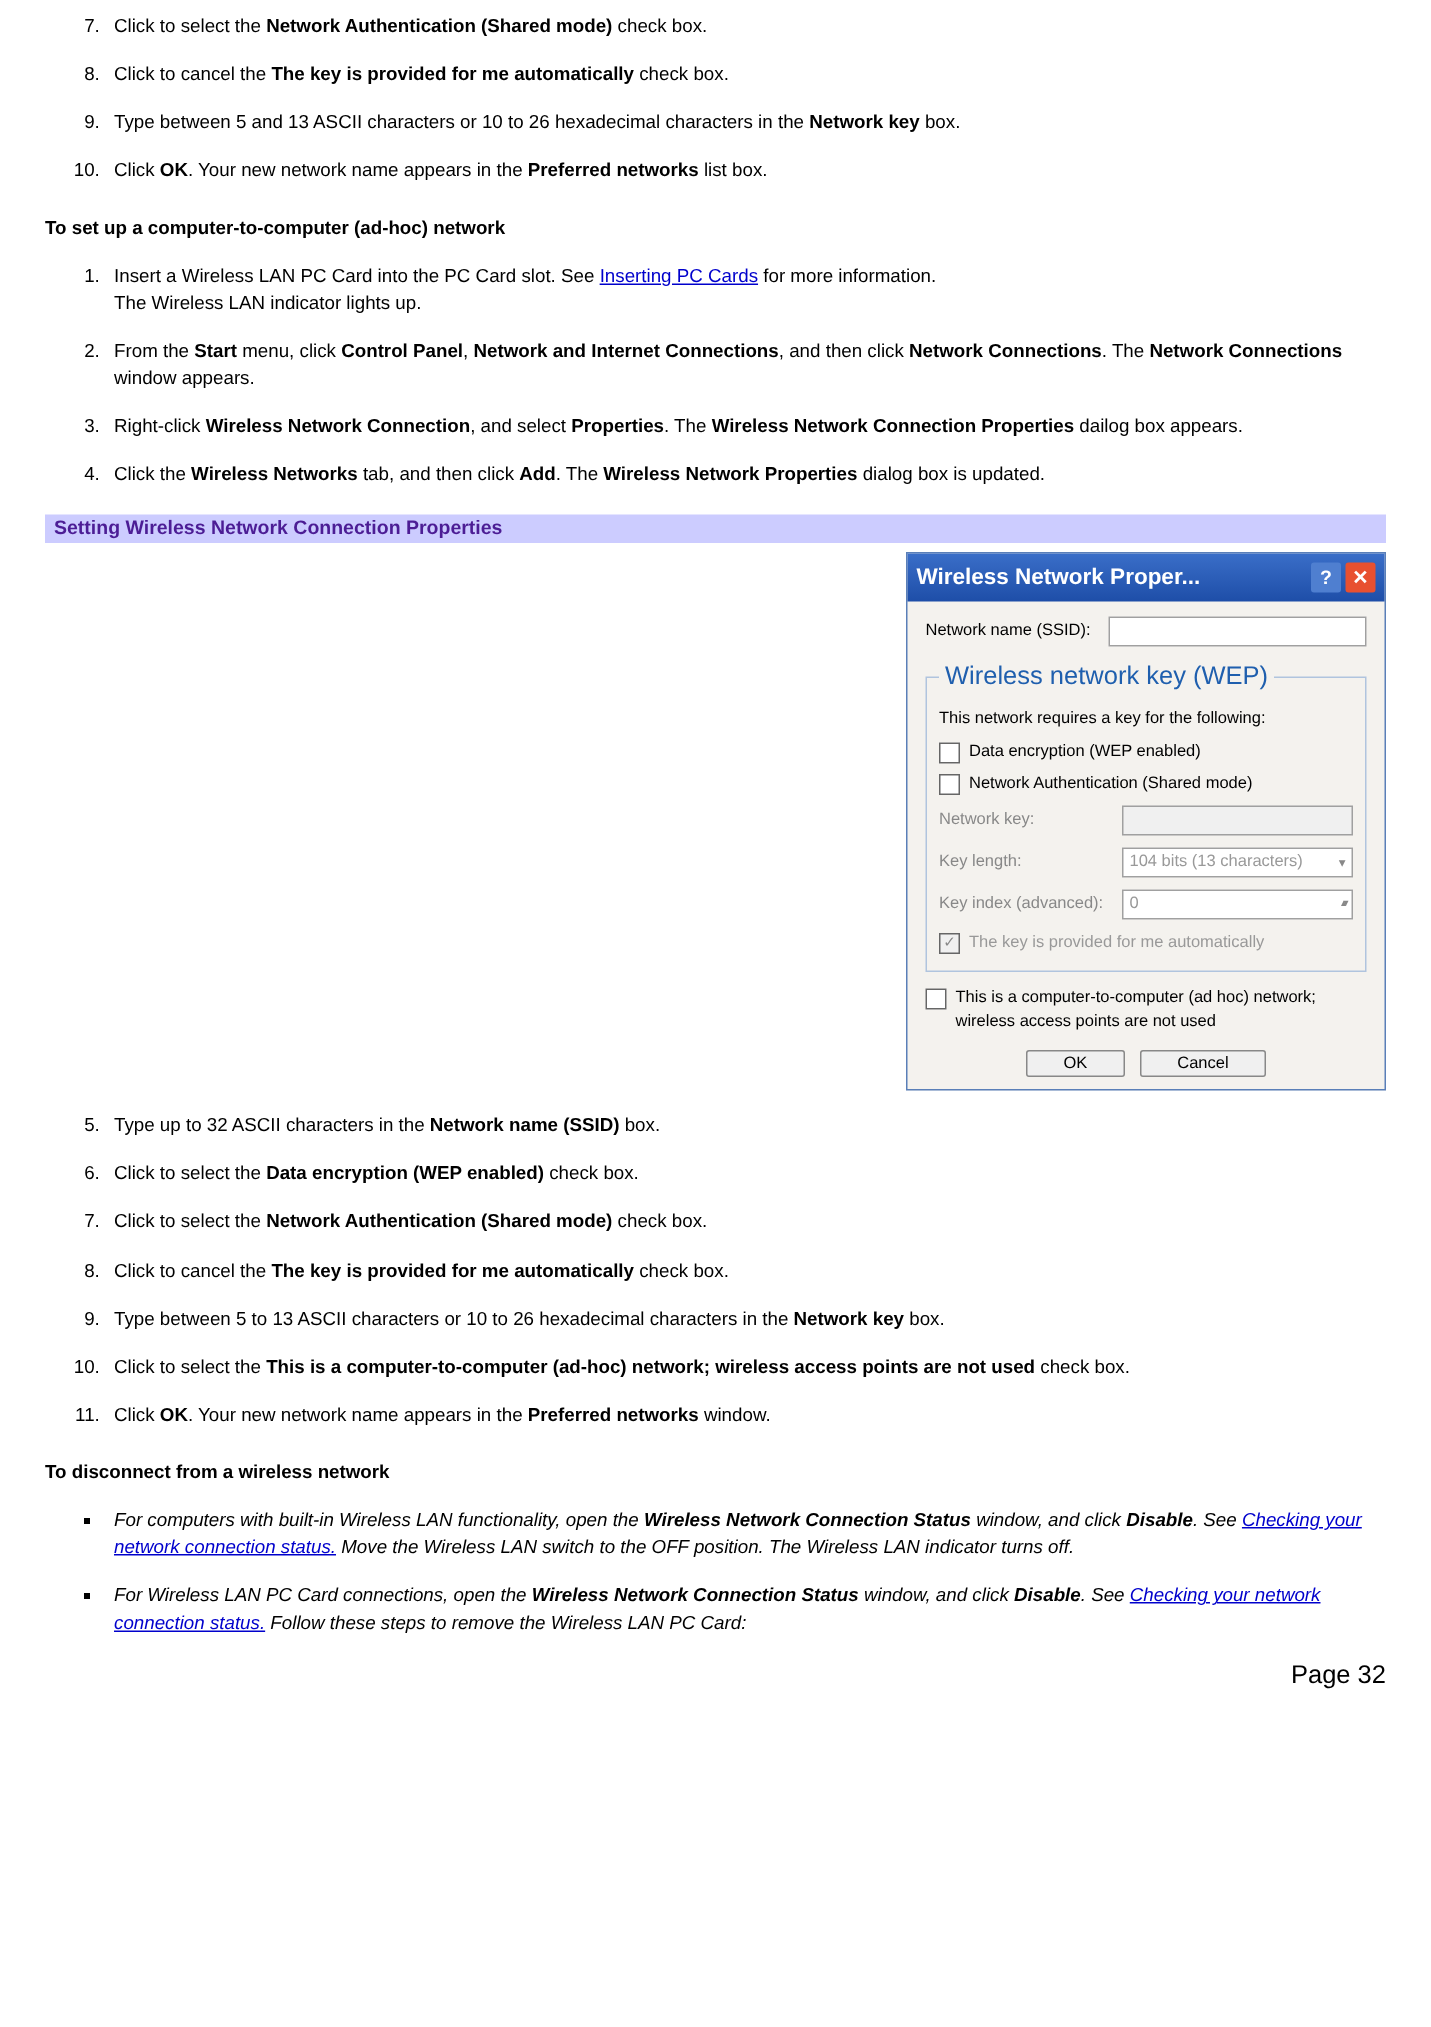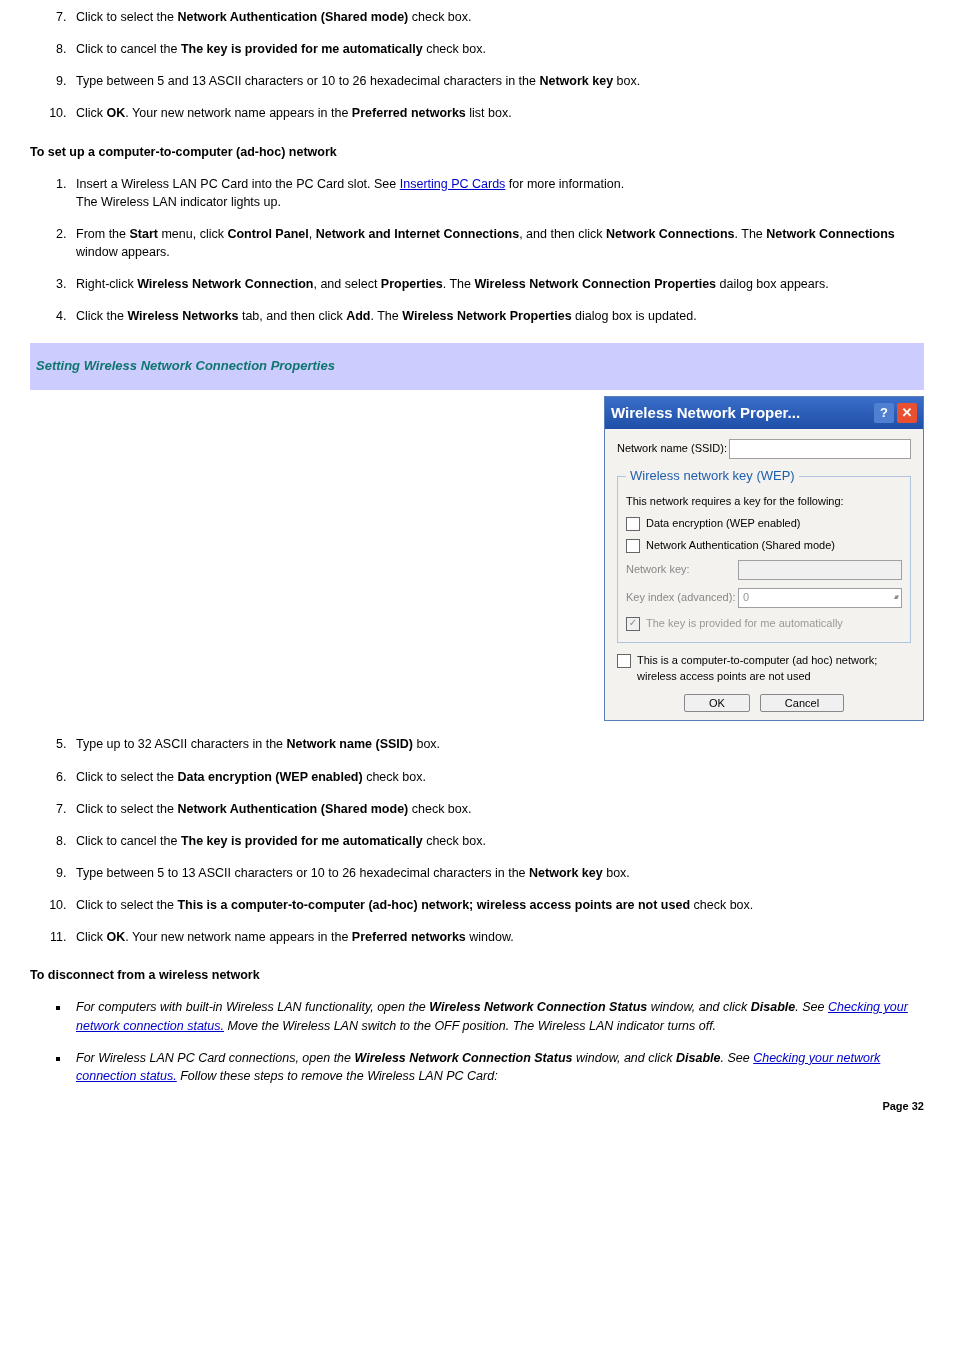--- a/index.html
+++ b/index.html
@@ -34,24 +34,23 @@
   a.link {
     color: #0000cc;
     text-decoration: underline;
   }
   .heading {
     font-weight: bold;
     margin: 20px 0 14px 0;
   }
   .caption-bar {
     background: #ccccff;
-    color: #0f766e;
-    font-style: italic;
-    font-weight: bold;
-    padding: 14px 6px;
+    color: #4c1d95;
+    font-weight: bold;
+    padding: 0 6px;
     font-size: 13px;
   }
   .dialog-wrap {
     display: flex;
     justify-content: flex-end;
     margin: 6px 0 14px 0;
   }
   
   .dlg {
     width: 318px;
@@ -78,21 +77,21 @@
     background: #e85030;
     color: #fff;
     display: flex; align-items: center; justify-content: center;
     font-weight: bold;
     border-radius: 2px;
     font-size: 13px;
   }
   .tbtn.help { background: #4f7fd0; }
   .dlg-body { padding: 10px 12px 8px 12px; }
   .row { display: flex; align-items: center; margin-bottom: 8px; }
-  .row .lbl { width: 112px; }
+  .row .lbl { width: 122px; }
   .row input[type=text], .row .sel, .row .spin {
     flex: 1;
     border: 1px solid #a0a0a0;
     height: 18px;
     background: #fff;
     padding: 0 4px;
     font-family: inherit;
     font-size: 11px;
   }
   .disabled-text { color: #888; }
@@ -109,21 +108,21 @@
     width: 34px !important; flex: none;
     display: flex; align-items: center; justify-content: space-between;
     background: #f0f0f0; color: #999;
   }
   .spin::after { content: "▴▾"; font-size: 7px; line-height: 0.7; color: #888; letter-spacing: -2px; }
   fieldset {
     border: 1px solid #b0c4de;
     margin: 4px 0 10px 0;
     padding: 6px 8px 4px 8px;
   }
-  legend { color: #1f5fae; padding: 0 4px; font-size: 13px; }
+  legend { color: #1f5fae; padding: 0 4px; font-size: 17px; }
   .chk {
     display: flex; align-items: flex-start; gap: 6px;
     margin-bottom: 6px;
   }
   .chk .box {
     width: 12px; height: 12px; border: 1px solid #666;
     background: #fff; flex: none; margin-top: 1px;
     display: flex; align-items: center; justify-content: center;
     font-size: 10px; color: #888;
   }
@@ -135,22 +134,22 @@
   }
   .btn {
     border: 1px solid #888;
     background: #f0f0f0;
     padding: 2px 24px;
     font-family: inherit; font-size: 11px;
     border-radius: 2px;
   }
   .page-num {
     text-align: right;
-    font-weight: bold;
-    font-size: 11px;
+    font-weight: normal;
+    font-size: 17px;
     margin-top: 7px;
   }
 </style>
 </head>
 <body>
 
 <ol start="7">
   <li>
     <span>Click to select the </span><span class="b">Network Authentication (Shared mode)</span><span> check box.</span>
   </li>
@@ -210,20 +209,26 @@
         <div class="chk">
           <div class="box"></div>
           <span>Network Authentication (Shared mode)</span>
         </div>
 
         <div class="row">
           <span class="lbl disabled-text">Network key:</span>
           <input type="text" class="disabled-field" disabled="" style="">
         </div>
         <div class="row">
+          <span class="lbl disabled-text">Key length:</span>
+          <div class="sel">
+              <span>104 bits (13 characters)</span>
+            </div>
+        </div>
+        <div class="row">
           <span class="lbl disabled-text">Key index (advanced):</span>
           <div class="spin">
               <span>0</span>
             </div>
         </div>
         <div class="chk disabled">
           <div class="box">✓</div>
           <span>The key is provided for me automatically</span>
         </div>
       </fieldset>

